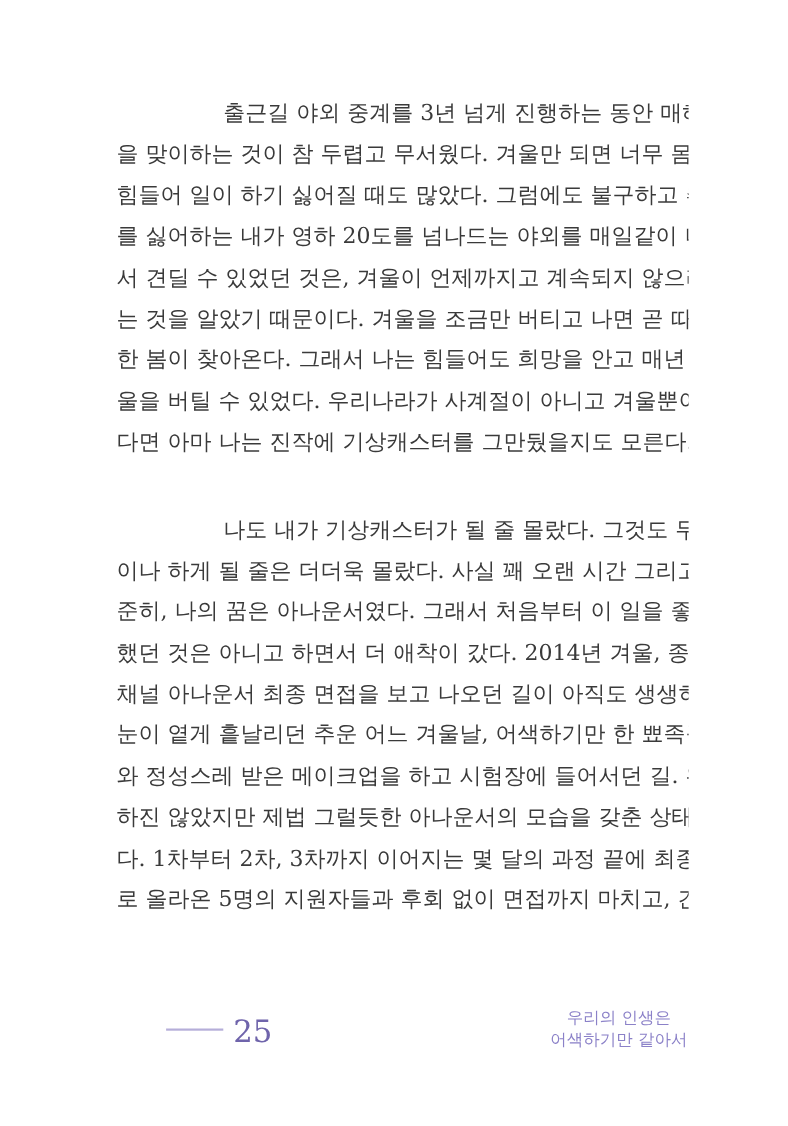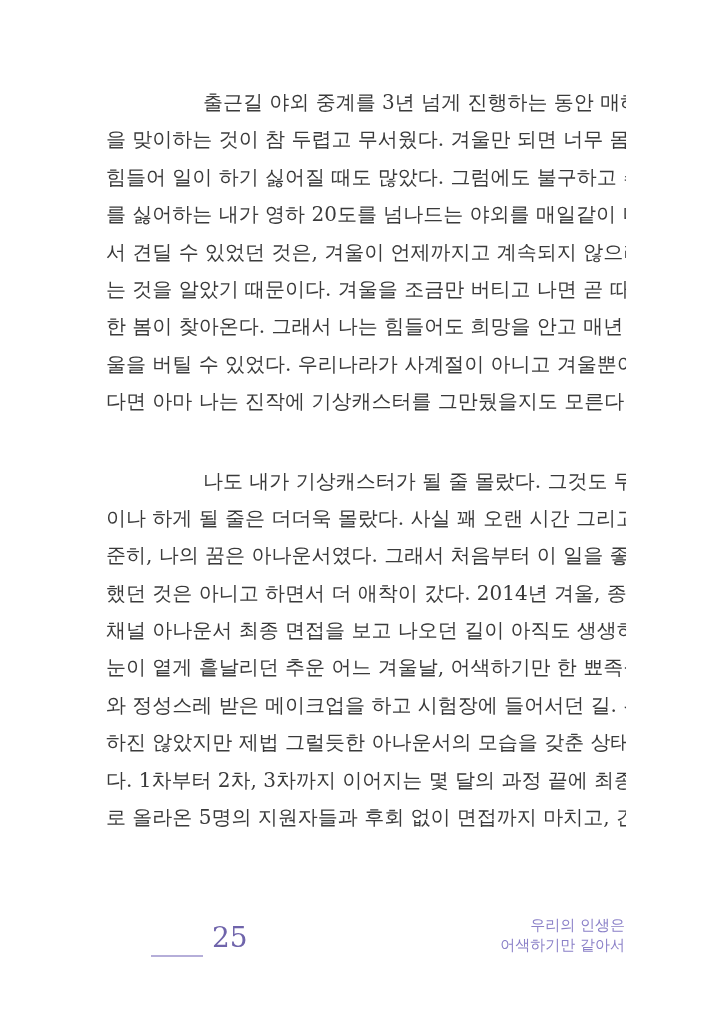--- a/index.html
+++ b/index.html
@@ -29,38 +29,38 @@
   }
   .line.indent { padding-left:97px; }
   .line.para-end {
     text-align:left;
     text-align-last:left;
   }
   .footer-left {
     position:absolute;
     left:151px; top:919px;
     display:flex;
-    align-items:flex-end;
+    align-items:flex-start;
   }
   .footer-rule {
     display:inline-block;
     width:52px; height:2px;
     background:#b5aed9;
     margin-right:9px;
     margin-top:16px;
   }
   .page-number {
     color:#6f64ab;
     font-size:28px;
     line-height:38px;
   }
   .footer-right {
     position:absolute;
     right:91px; top:916px;
-    text-align:right;
+    text-align:center;
     color:#8b81c8;
     font-size:15px;
     line-height:19.5px;
   }
 </style>
 </head>
 <body>
 
 <div class="page">
 

